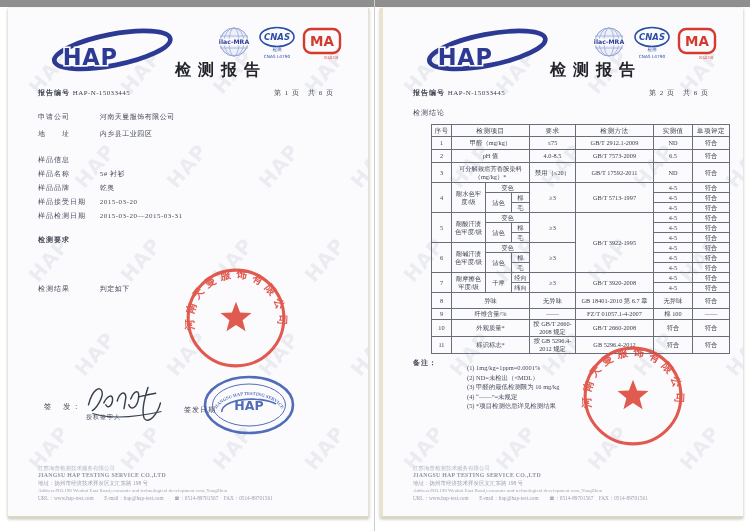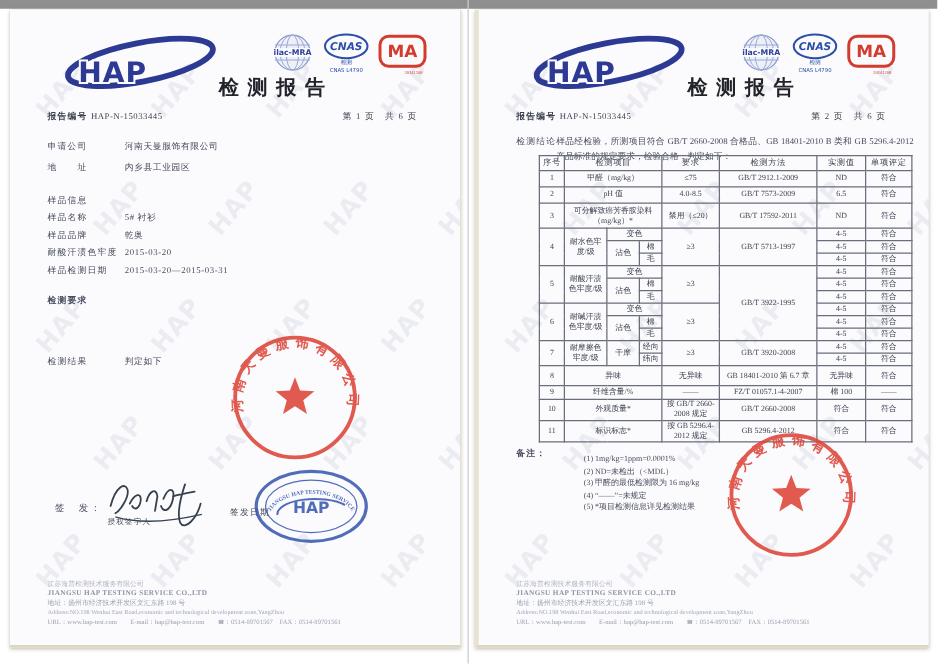--- a/index.html
+++ b/index.html
@@ -149,21 +149,21 @@
 
   <div class="frow" style="top:161px;">
     <span class="flabel">样品名称</span>
     <span class="fvalue">5# 衬衫</span>
   </div>
   <div class="frow" style="top:175px;">
     <span class="flabel">样品品牌</span>
     <span class="fvalue">乾奥</span>
   </div>
   <div class="frow" style="top:189px;">
-    <span class="flabel">耐酸汗渍色牢度</span>
+    <span class="flabel">样品接受日期</span>
     <span class="fvalue">2015-03-20</span>
   </div>
   <div class="frow" style="top:203px;">
     <span class="flabel">样品检测日期</span>
     <span class="fvalue">2015-03-20—2015-03-31</span>
   </div>
 
   <div class="plabel" style="top:227px;font-weight:bold;">检测要求</div>
 
   <div class="frow" style="top:276px;">
@@ -268,21 +268,20 @@
     </svg>
   </div>
 
   <div class="meta-row">
     <span class="rn-label">报告编号</span>
     <span class="rn-value">HAP-N-15033445</span>
     <span class="pginfo">第 2 页　共 6 页</span>
   </div>
 
   <div class="plabel" style="top:100px;">检测结论</div>
-  <div class="para" style="left:62px;top:100px;width:286px;">样品经检验，所测项目符合 GB/T 2660-2008 合格品、GB 18401-2010 B 类和 GB 5296.4-2012 产品标准的规定要求，检验合格，判定如下：</div>
 
   <table class="rtable">
     <colgroup>
       <col style="width:20px">
         <col style="width:34px">
         <col style="width:26px">
         <col style="width:18px">
       <col style="width:46px">
         <col style="width:78px">
         <col style="width:39px">

